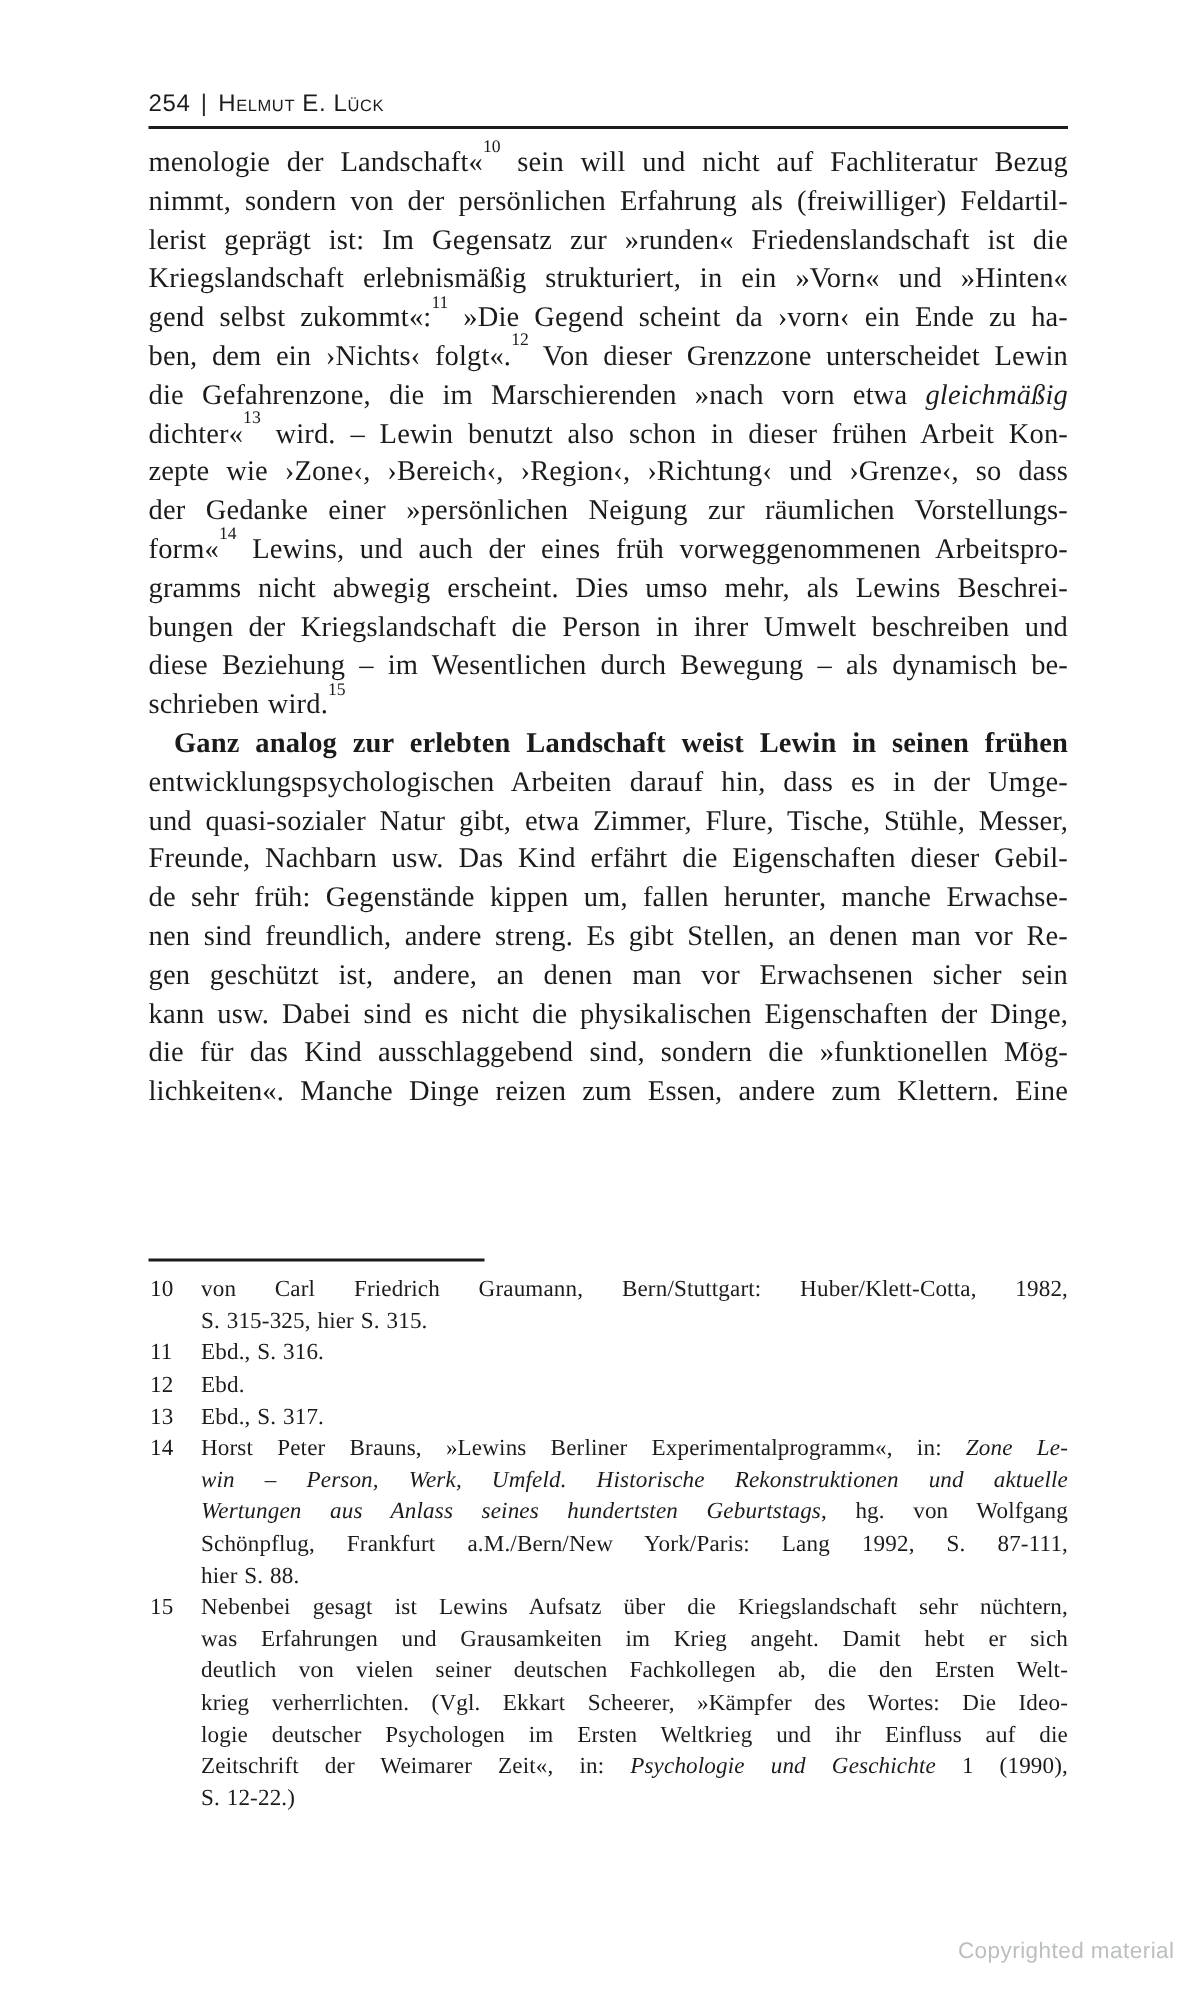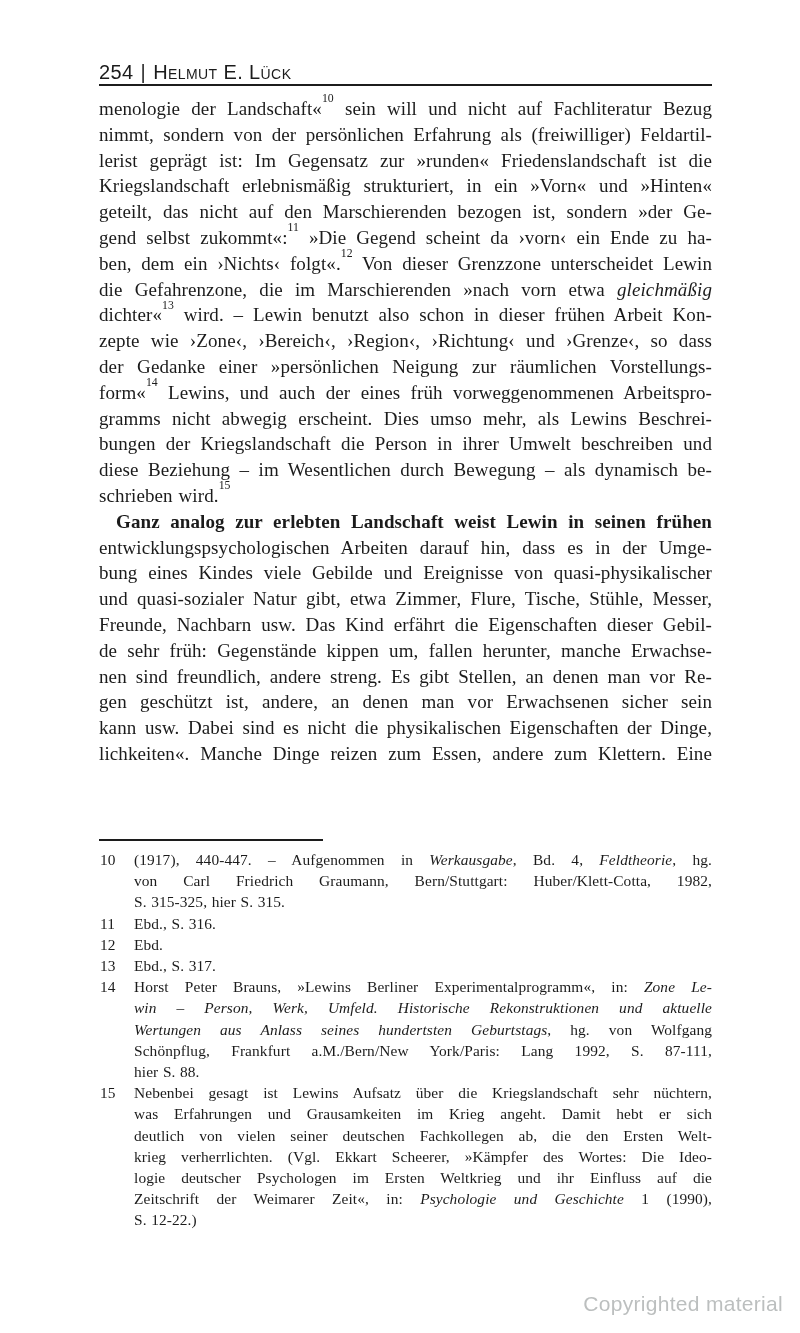--- a/index.html
+++ b/index.html
@@ -7,21 +7,21 @@
     width: 800px; height: 1333px;
     background: #ffffff;
     position: relative;
     overflow: hidden;
     font-family: "Liberation Serif", "DejaVu Serif", serif;
     color: #1b1b1b;
   }
   .page-header {
     position: absolute; left: 99px; top: 61px;
     font-family: "Liberation Sans", "DejaVu Sans", sans-serif;
-    font-size: 20px; letter-spacing: 0.4px;
+    font-size: 16px; letter-spacing: 0.4px;
     white-space: nowrap;
   }
   .page-header .divider { font-weight: 300; color: #2a2a2a; margin: 0 7px; }
   .sc { font-variant: small-caps; }
   .header-rule {
     position: absolute; left: 99px; top: 84px;
     width: 613px; height: 2px; background: #1c1c1c;
   }
   .body-text {
     position: absolute; left: 99px; top: 96px; width: 613px;
@@ -49,73 +49,71 @@
   }
   .fn { position: relative; padding-left: 35px; }
   .fn-num {
     position: absolute; left: 1px; top: 0;
     line-height: 21.2px;
   }
   .fn .line { line-height: 21.2px; }
   .watermark {
     position: absolute; right: 17px; top: 1292px;
     font-family: "Liberation Sans", "DejaVu Sans", sans-serif;
-    font-size: 21px; letter-spacing: 0.3px;
+    font-size: 15px; letter-spacing: 0.3px;
     color: #bcbfbf;
   }
 </style>
 </head>
 <body style="color: rgb(27, 27, 27); background: rgb(255, 255, 255);">
 
 <header class="page-header">
   <span>254</span><span class="divider">|</span><span class="sc">Helmut E. Lück</span>
 </header>
 
 <div class="header-rule" style="background: rgb(28, 28, 28);"></div>
 
 <main class="body-text">
     <div>
       <div class="line"><span>menologie der Landschaft«</span><sup>10</sup><span> sein will und nicht auf Fachliteratur Bezug</span></div>
       <div class="line"><span>nimmt, sondern von der persönlichen Erfahrung als (freiwilliger) Feldartil-</span></div>
       <div class="line"><span>lerist geprägt ist: Im Gegensatz zur »runden« Friedenslandschaft ist die</span></div>
       <div class="line"><span>Kriegslandschaft erlebnismäßig strukturiert, in ein »Vorn« und »Hinten«</span></div>
-      <div class="line"><span>geteilt, das nicht auf den Marschierenden bezogen ist, sondern »der Ge-</span></div>
       <div class="line"><span>gend selbst zukommt«:</span><sup>11</sup><span> »Die Gegend scheint da ›vorn‹ ein Ende zu ha-</span></div>
       <div class="line"><span>ben, dem ein ›Nichts‹ folgt«.</span><sup>12</sup><span> Von dieser Grenzzone unterscheidet Lewin</span></div>
       <div class="line"><span>die Gefahrenzone, die im Marschierenden »nach vorn etwa </span><i>gleichmäßig</i></div>
       <div class="line"><span>dichter«</span><sup>13</sup><span> wird. – Lewin benutzt also schon in dieser frühen Arbeit Kon-</span></div>
       <div class="line"><span>zepte wie ›Zone‹, ›Bereich‹, ›Region‹, ›Richtung‹ und ›Grenze‹, so dass</span></div>
       <div class="line"><span>der Gedanke einer »persönlichen Neigung zur räumlichen Vorstellungs-</span></div>
       <div class="line"><span>form«</span><sup>14</sup><span> Lewins, und auch der eines früh vorweggenommenen Arbeitspro-</span></div>
       <div class="line"><span>gramms nicht abwegig erscheint. Dies umso mehr, als Lewins Beschrei-</span></div>
       <div class="line"><span>bungen der Kriegslandschaft die Person in ihrer Umwelt beschreiben und</span></div>
       <div class="line"><span>diese Beziehung – im Wesentlichen durch Bewegung – als dynamisch be-</span></div>
       <div class="line last"><span>schrieben wird.</span><sup>15</sup></div>
     </div>
     <div>
       <div class="line indented"><span>Ganz analog zur erlebten Landschaft weist Lewin in seinen frühen</span></div>
       <div class="line"><span>entwicklungspsychologischen Arbeiten darauf hin, dass es in der Umge-</span></div>
-      <div class="line"><span>bung eines Kindes viele Gebilde und Ereignisse von quasi-physikalischer</span></div>
       <div class="line"><span>und quasi-sozialer Natur gibt, etwa Zimmer, Flure, Tische, Stühle, Messer,</span></div>
       <div class="line"><span>Freunde, Nachbarn usw. Das Kind erfährt die Eigenschaften dieser Gebil-</span></div>
       <div class="line"><span>de sehr früh: Gegenstände kippen um, fallen herunter, manche Erwachse-</span></div>
       <div class="line"><span>nen sind freundlich, andere streng. Es gibt Stellen, an denen man vor Re-</span></div>
       <div class="line"><span>gen geschützt ist, andere, an denen man vor Erwachsenen sicher sein</span></div>
       <div class="line"><span>kann usw. Dabei sind es nicht die physikalischen Eigenschaften der Dinge,</span></div>
+      <div class="line"><span>die für das Kind ausschlaggebend sind, sondern die »funktionellen Mög-</span></div>
       <div class="line"><span>lichkeiten«. Manche Dinge reizen zum Essen, andere zum Klettern. Eine</span></div>
     </div>
   </main>
 
 <div class="footnote-rule" style="background: rgb(28, 28, 28);"></div>
 
 <section class="footnotes">
     <div class="fn">
       <span class="fn-num">10</span>
       <div>
-        <div class="line"><span>(1917), 440-447. – Aufgenommen in </span><i>Werkausgabe</i><span>, Bd. 4, </span><i>Feldtheorie</i><span>, hg.</span></div>
         <div class="line"><span>von Carl Friedrich Graumann, Bern/Stuttgart: Huber/Klett-Cotta, 1982,</span></div>
         <div class="line last"><span>S. 315-325, hier S. 315.</span></div>
       </div>
     </div>
     <div class="fn">
       <span class="fn-num">11</span>
       <div>
         <div class="line last"><span>Ebd., S. 316.</span></div>
       </div>
     </div>

